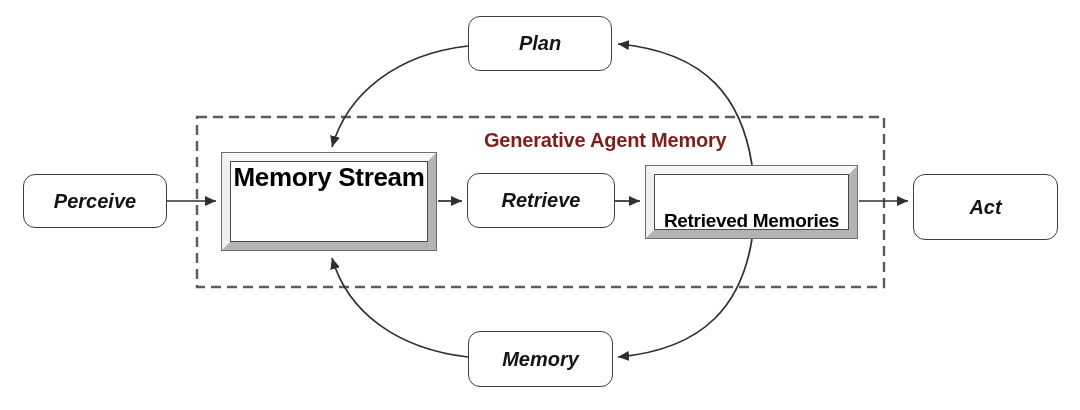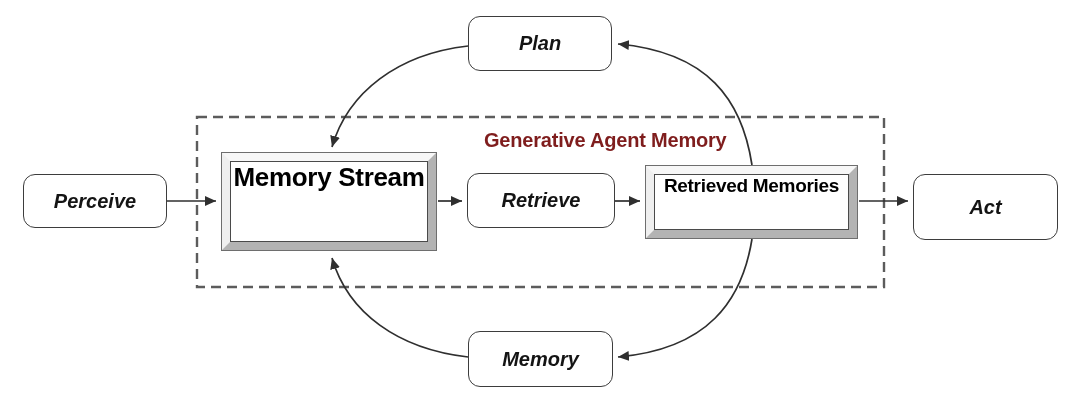--- a/index.html
+++ b/index.html
@@ -29,21 +29,21 @@
     position:absolute;inset:0;box-sizing:border-box;
     border:8px solid;
     border-color:var(--bevel-light,#f7f7f7) var(--bevel-dark,#b3b3b3) var(--bevel-dark,#b3b3b3) var(--bevel-lighter,#efefef);
   }
   .frame-inner{
     position:absolute;inset:0;border:1px solid #4a4a4a;background:var(--box-fill,#ffffff);
     display:flex;align-items:flex-start;justify-content:center;box-sizing:border-box;
   }
   .frame-label{font-weight:700;color:#000;white-space:nowrap;letter-spacing:-0.3px;}
   .frame-label.big{font-size:26px;}
-  .frame-label.mid{font-size:19px;}
+  .frame-label.mid{font-size:19px;margin-top:35px;}
   .region-title{
     position:absolute;font-weight:700;font-size:20px;color:#7f1d1d;
     white-space:nowrap;letter-spacing:-0.2px;margin-left:36px;
   }
 </style>
 </head>
 <body>
 
 <div class="canvas">
 

